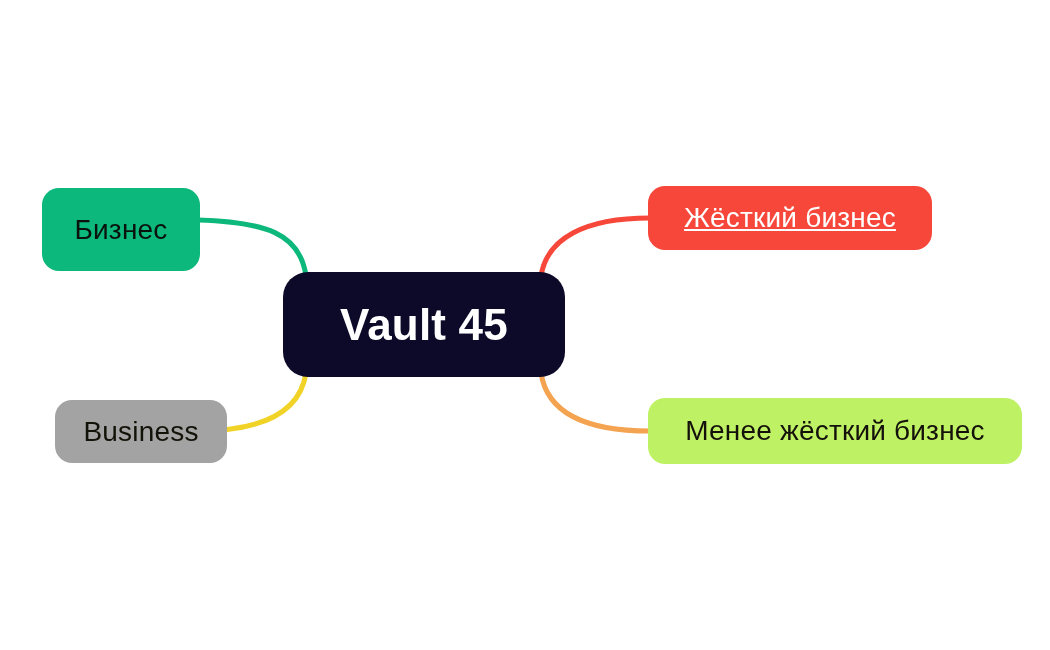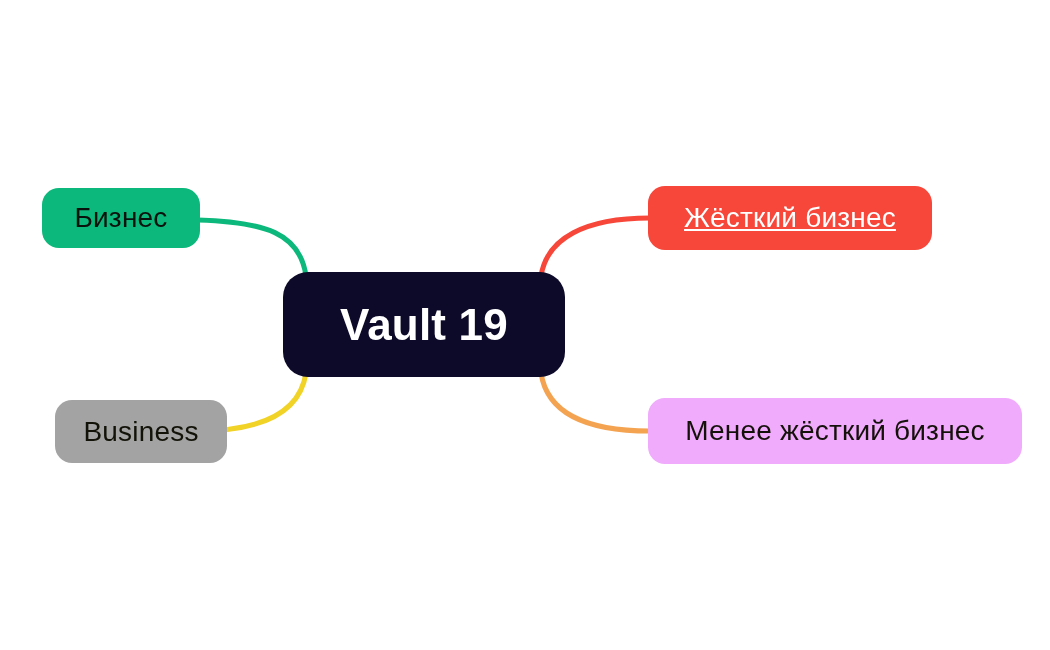--- a/index.html
+++ b/index.html
@@ -47,21 +47,21 @@
     font-size: 44px;
     font-weight: 600;
   }
   .branch-node {
     border-radius: 17px;
   }
   .branch-node .label {
     font-size: 28px;
     font-weight: 500;
   }
-  #node-biznes    { left: 42px;  top: 188px; width: 158px; height: 60px; }
+  #node-biznes    { left: 42px;  top: 188px; width: 158px; height: 83px; }
   #node-zhyostkiy { left: 648px; top: 186px; width: 284px; height: 64px; text-decoration: underline; }
   #node-business  { left: 27px;  top: 400px; width: 172px; height: 63px; }
   #node-menee     { left: 648px; top: 398px; width: 374px; height: 66px; }
   .connector {
     fill: none;
     stroke-width: 5;
     stroke-linecap: round;
   }
 </style>
 </head>
@@ -70,32 +70,32 @@
 <div id="canvas" style="background: rgb(255, 255, 255);">
 
   <svg id="connector-layer" viewBox="0 0 1050 650" xmlns="http://www.w3.org/2000/svg">
     <path class="connector" d="M 198 220 C 265 222 300 233 306 276" stroke="#0CB87B"></path>
     <path class="connector" d="M 541 276 C 547 238 585 218 650 218" stroke="#F7473A"></path>
     <path class="connector" d="M 306 373 C 300 412 262 431 197 431" stroke="#F1D226"></path>
     <path class="connector" d="M 541 373 C 547 412 585 431 650 431" stroke="#F4A351"></path>
   </svg>
 
   <div class="node root-node" id="node-root" style="background-color: rgb(12, 10, 40); color: rgb(255, 255, 255);">
-    <span class="label">Vault 19</span>
+    <span class="label">Vault 45</span>
   </div>
 
   <div class="node branch-node" id="node-biznes" style="background-color: rgb(12, 184, 123); color: rgb(10, 18, 13);">
     <span class="label">Бизнес</span>
   </div>
 
   <div class="node branch-node" id="node-zhyostkiy" style="background-color: rgb(247, 71, 58); color: rgb(255, 255, 255);">
     <span class="label">Жёсткий бизнес</span>
   </div>
 
   <div class="node branch-node" id="node-business" style="background-color: #a3a3a3; color: rgb(18, 18, 8); margin-left: 28px;">
     <span class="label">Business</span>
   </div>
 
-  <div class="node branch-node" id="node-menee" style="background-color: #f0abfc; color: rgb(20, 16, 10);">
+  <div class="node branch-node" id="node-menee" style="background-color: #bef264; color: rgb(20, 16, 10);">
     <span class="label">Менее жёсткий бизнес</span>
   </div>
 
 </div>
 
 </body></html>

